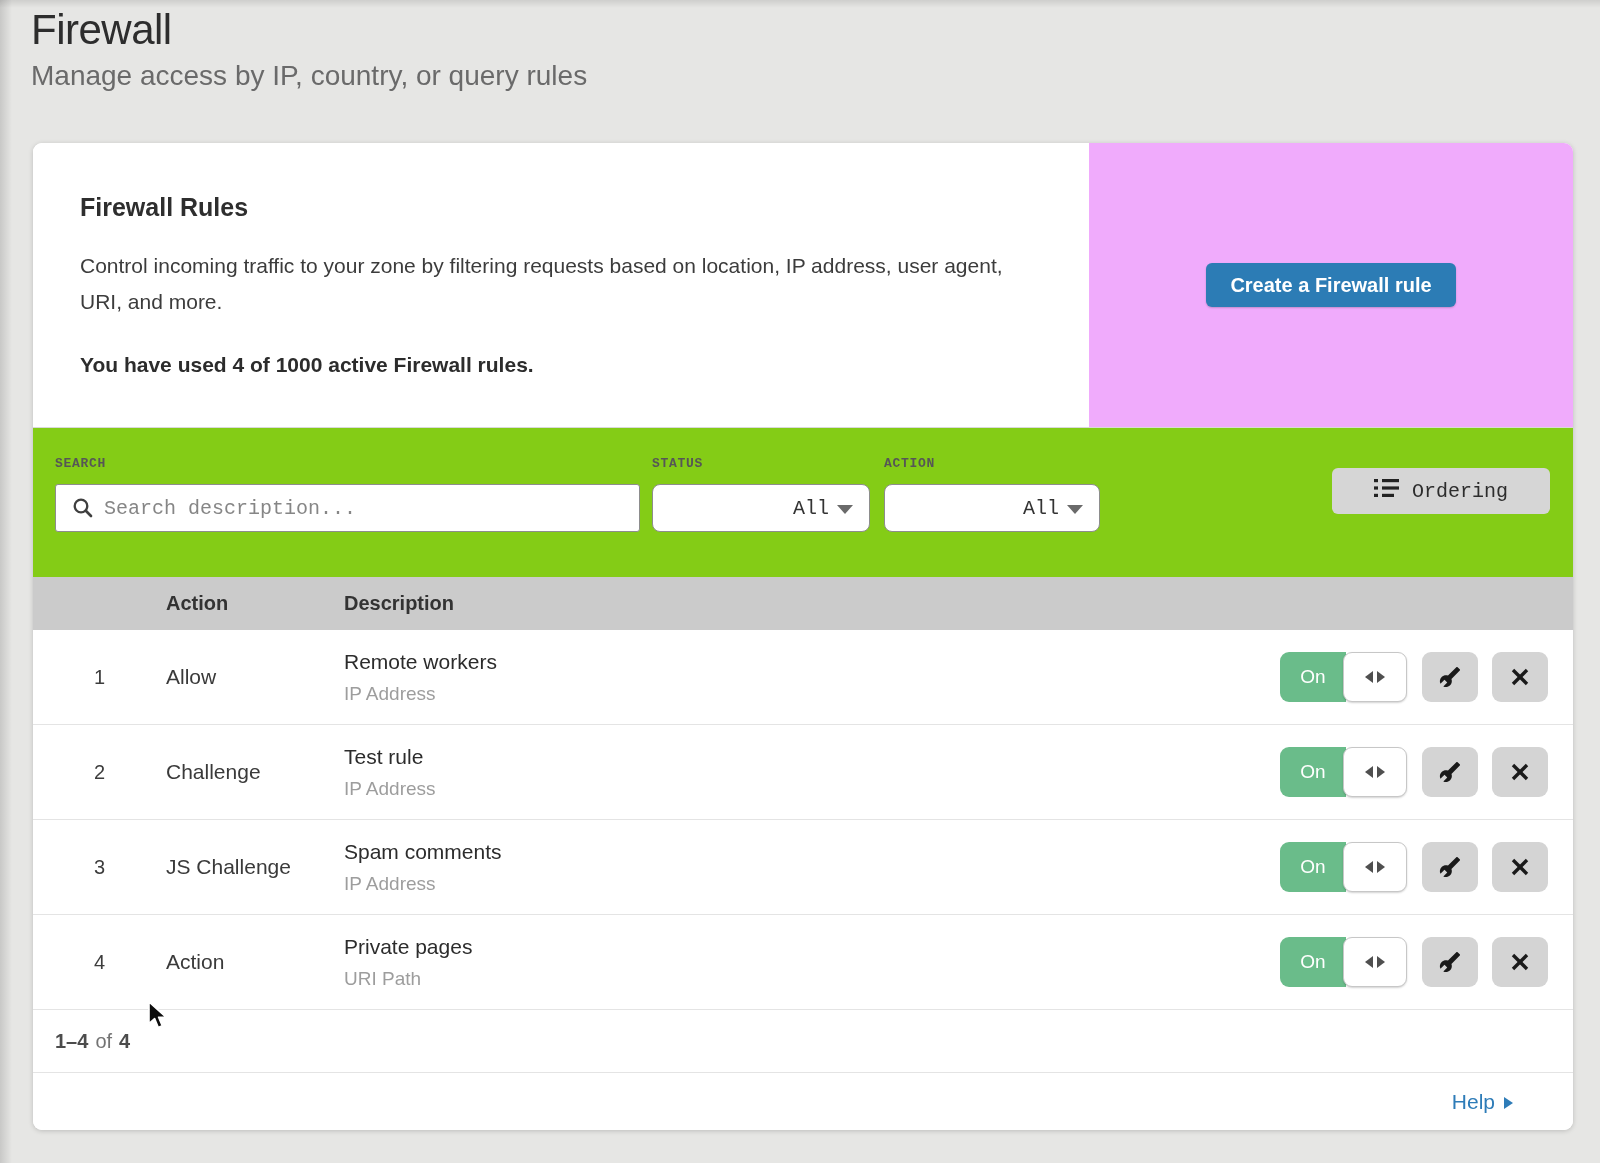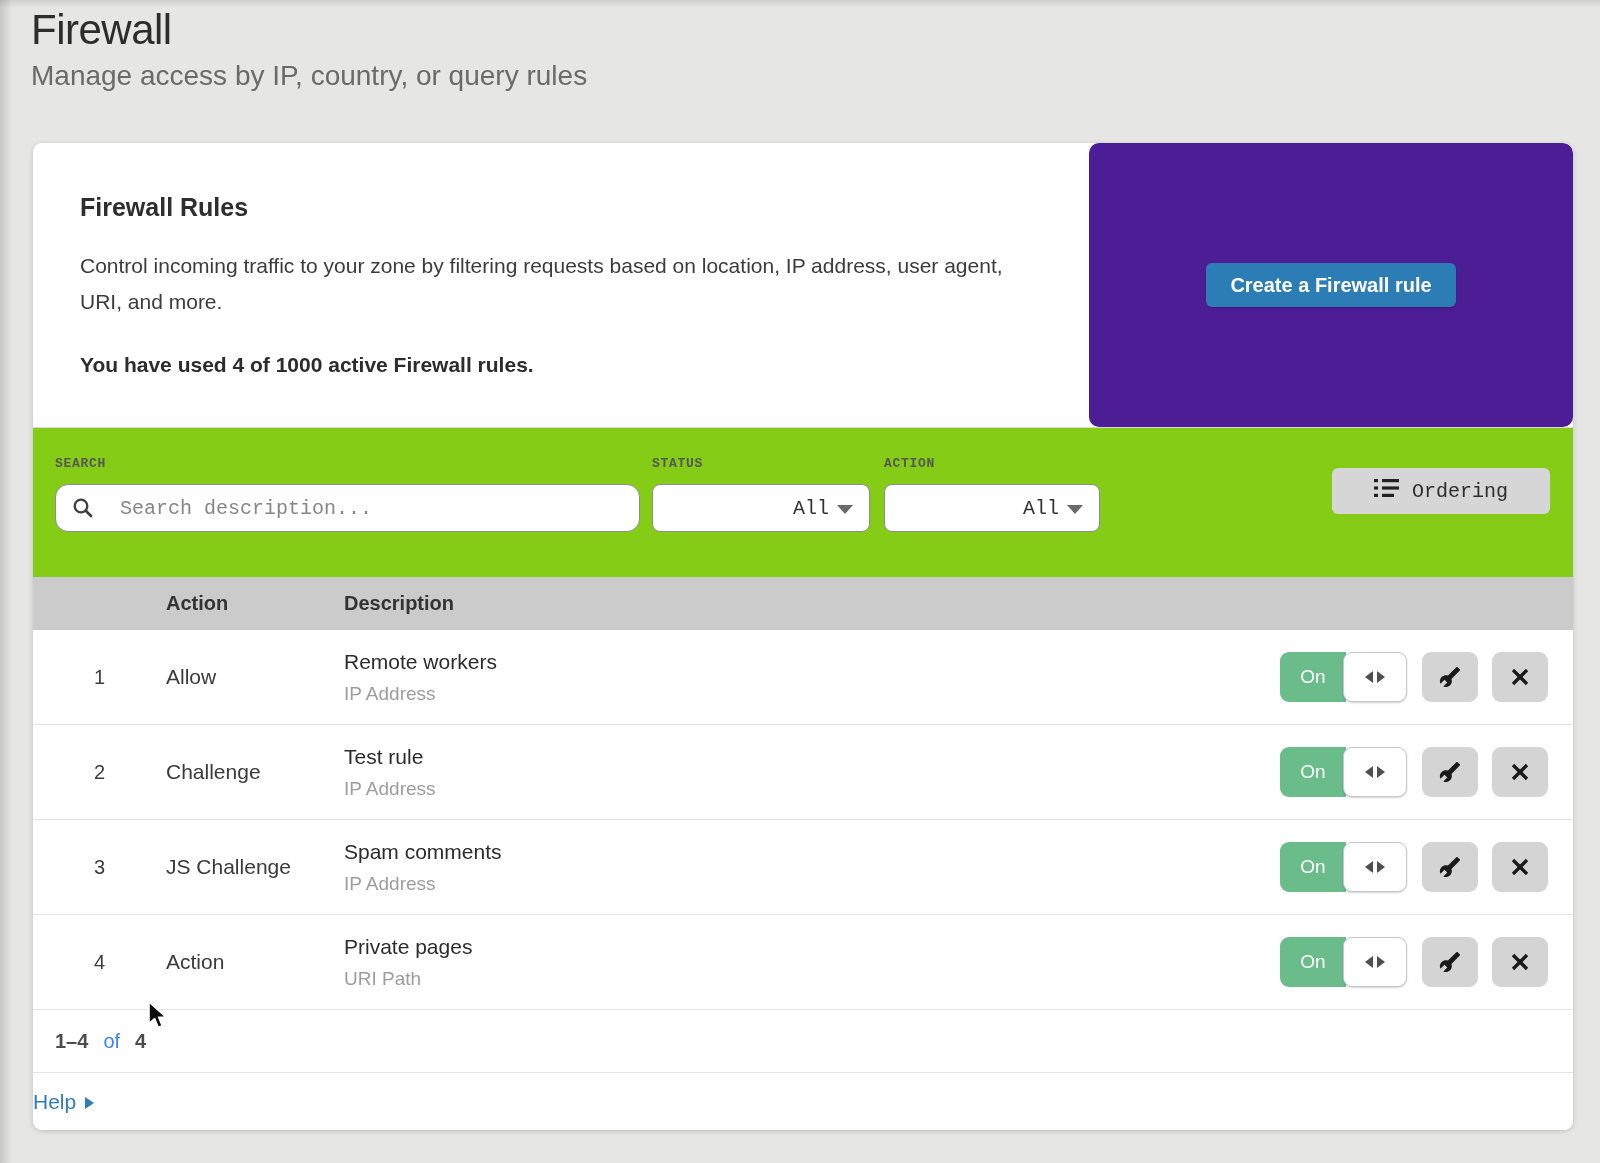--- a/index.html
+++ b/index.html
@@ -37,39 +37,39 @@
     box-shadow:0 1px 5px rgba(0,0,0,0.18);
     display:flex; flex-direction:column;
   }
 
   
   .card-top{ height:285px; display:flex; border-bottom:1px solid #d9d9d9; flex:none; }
   .card-top-left{ width:1056px; background:#fff; padding:50px 40px 0 47px; }
   .card-top-title{ font-size:25px; font-weight:700; color:#2e2e2e; }
   .card-top-desc{ margin-top:26px; font-size:21px; line-height:36px; color:#3c3c3c; max-width:945px; }
   .card-top-usage{ margin-top:33px; font-size:21px; font-weight:700; color:#2c2c2c; }
-  .card-top-right{ flex:1; background:#4c1d95; display:flex; align-items:center; justify-content:center;border-radius:10px; }
+  .card-top-right{ flex:1; background:#f0abfc; display:flex; align-items:center; justify-content:center; }
   .create-btn{
     width:250px; height:44px; border:none; border-radius:6px; cursor:pointer;
     background:#2c7cb5; color:#ffffff; font-size:20px; font-weight:700;
     font-family:inherit; box-shadow:0 1px 2px rgba(0,0,0,0.2);
   }
 
   
   .filters{ height:149px; flex:none; display:flex; padding:28px 23px 0 22px; background:#84cc16;font-family:Liberation Mono, monospace; }
   .field{ display:flex; flex-direction:column; }
   .field-label{
     font-size:13px; font-weight:700; color:#565656; letter-spacing:0.7px;
     height:15px; margin-bottom:13px;
   }
   .search-field{ width:585px; }
   .search-box{ position:relative; height:48px; }
   .search-box input{
-    width:100%; height:100%; border:1px solid #8d8d8d; border-radius:13px;
-    padding:0 16px 0 64px; font-size:20px; color:#333; font-family:inherit;
+    width:100%; height:100%; border:1px solid #8d8d8d; border-radius:3px;
+    padding:0 16px 0 48px; font-size:20px; color:#333; font-family:inherit;
     background:#fff; outline:none;
   }
   .search-box input::placeholder{ color:#868686; }
   .search-icon{ position:absolute; left:17px; top:13px; }
   .status-field{ margin-left:12px; width:218px; }
   .action-field{ margin-left:14px; width:216px; }
   .select{
     position:relative; height:48px; border:1px solid #8d8d8d; border-radius:8px;
     background:#fff; display:flex; align-items:center; padding:0 40px 0 22px;
     font-size:20px; color:#333333; cursor:pointer;justify-content:flex-end;
@@ -125,24 +125,24 @@
     background:#d4d4d4; display:flex; align-items:center; justify-content:center;
   }
   .wrench-flip{ transform:scaleY(-1); display:block; }
 
   
   .pagination-row{
     height:63px; flex:none; display:flex; align-items:center; padding-left:22px;
     border-bottom:1px solid #e4e4e4; background:#fff; font-size:20px;
   }
   .pg-range,.pg-total{ color:#4c4c4c; font-weight:700; }
-  .pg-of{ color:#3b82f6; margin:0 15px; font-weight:400; }
+  .pg-of{ color:#737373; margin:0 7px; font-weight:400; }
 
   .help-row{
-    flex:1; display:flex; align-items:center; 
+    flex:1; display:flex; align-items:center; justify-content:flex-end;
     padding-right:60px; background:#fff;
   }
   .help-link{
     display:flex; align-items:center; gap:9px; text-decoration:none;
     color:#2e7cb8; font-size:21px; font-weight:500; cursor:pointer;
   }
   .help-arrow{
     width:0; height:0; border-top:6px solid transparent; border-bottom:6px solid transparent;
     border-left:9px solid #2e7cb8; margin-top:2px;
   }

